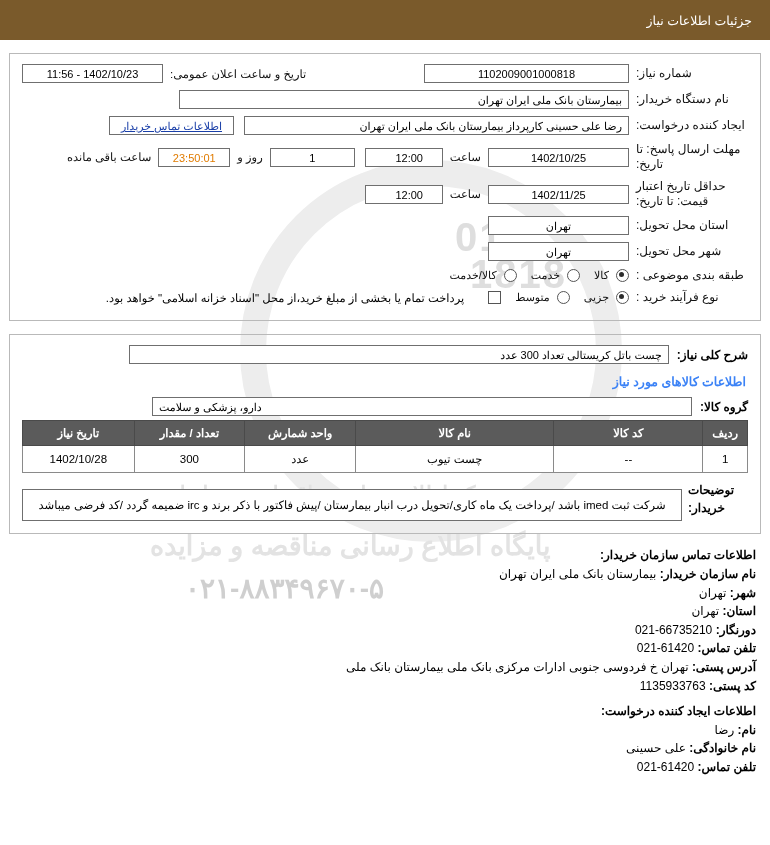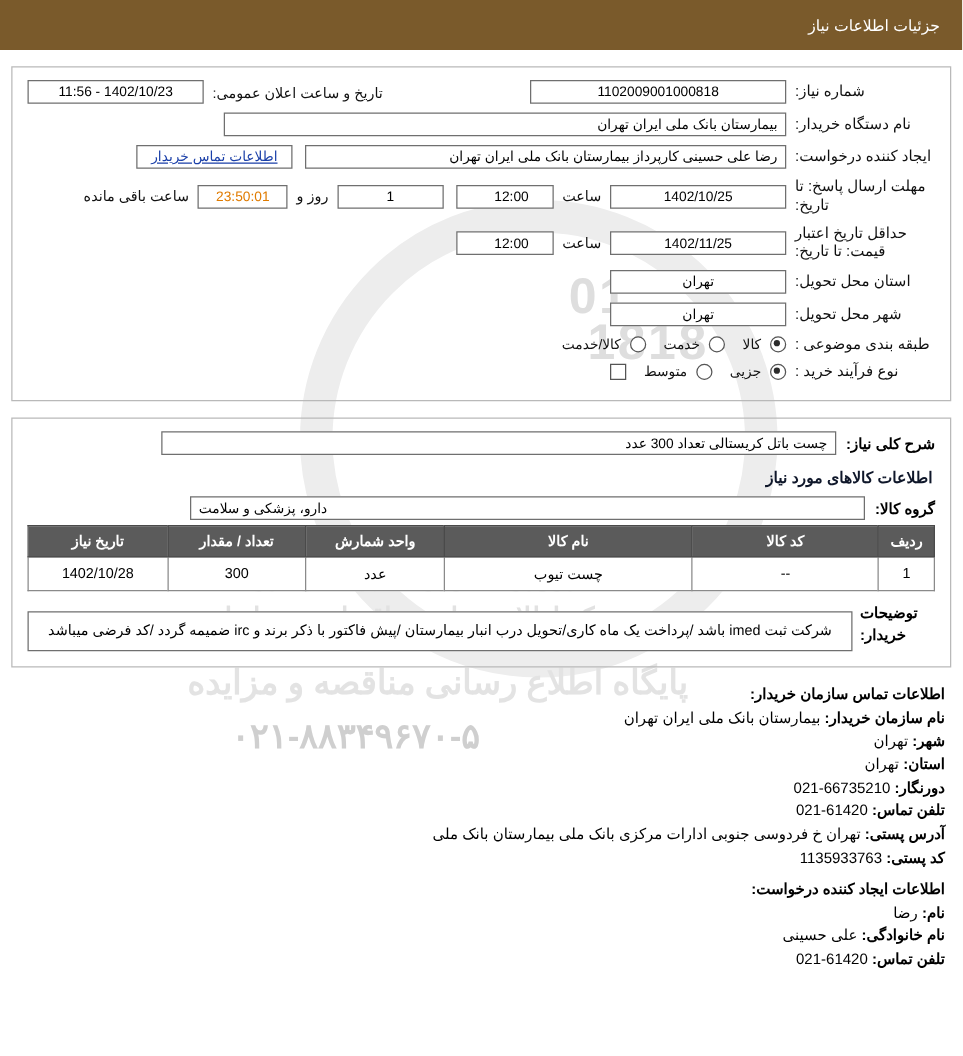--- a/index.html
+++ b/index.html
@@ -136,21 +136,21 @@
     vertical-align: middle;
     margin-left: 4px;
   }
   .opt { font-size: 11px; margin-left: 14px; white-space: nowrap; color:#111;}
   .note { font-size: 11.5px; color: #000; margin-right: 6px; }
 
   .panel.p2 { padding: 10px 12px 12px 12px; }
   .sec-title {
     font-size: 12.5px;
     font-weight: bold;
-    color: #0f172a;
+    color: #3b82f6;
     text-align: right;
     margin: 10px 2px 8px 0;
   }
   .row-desc { display: flex; align-items: center; margin-bottom: 4px;}
   .lbl-b { font-weight: bold; font-size: 12px; padding-left: 8px; white-space: nowrap;}
   .box.w-desc { width: 540px; text-align: right; }
   .box.w-group { width: 540px; text-align: left; }
 
   table.items {
     width: 100%;
@@ -293,20 +293,21 @@
         <span class="radio checked"></span>
         <span>جزیی</span>
       </div>
       <div class="opt">
         <span class="radio"></span>
         <span>متوسط</span>
       </div>
       <div class="opt">
         <span class="chk"></span>
       </div>
+      <div class="note">پرداخت تمام یا بخشی از مبلغ خرید،از محل "اسناد خزانه اسلامی" خواهد بود.</div>
     </div>
 
   </div>
 
   <div class="panel p2">
 
     <div class="row-desc">
       <div class="lbl-b">شرح کلی نیاز:</div>
       <div class="box w-desc">چست باتل کریستالی تعداد 300 عدد</div>
     </div>

